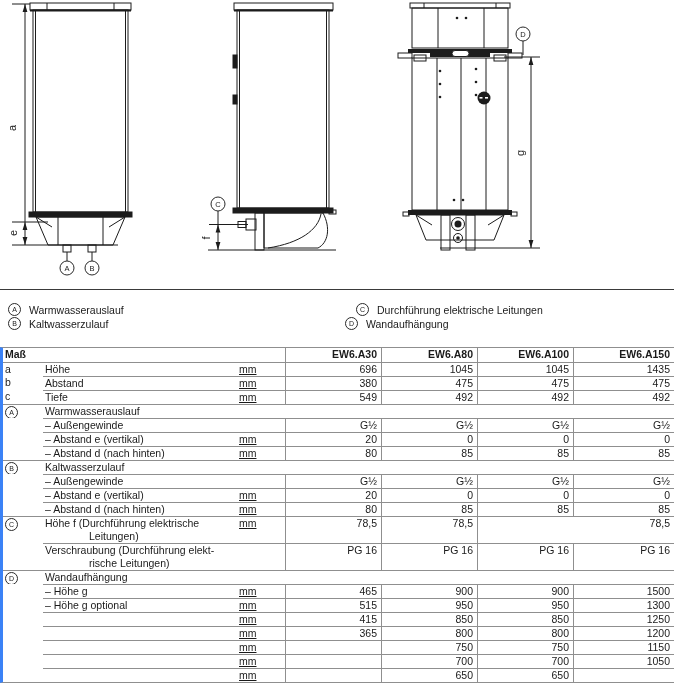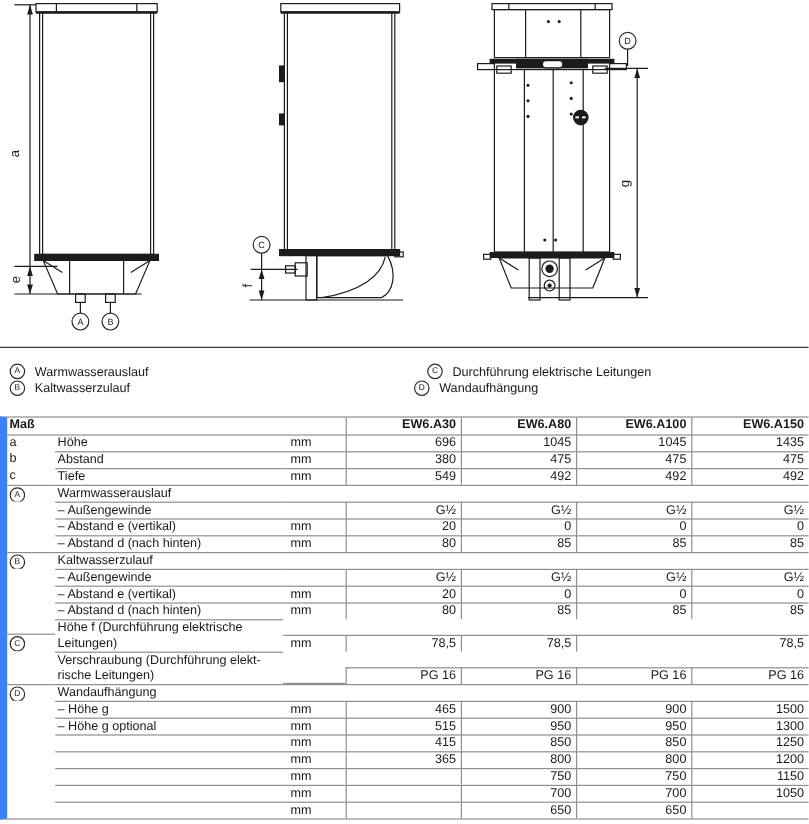--- a/index.html
+++ b/index.html
@@ -10,36 +10,36 @@
   .calloutletter{font-size:7.5px;}
 
   
   .legend-item{position:absolute;display:flex;align-items:center;font-size:10.5px;line-height:12px;}
   .badge{display:inline-flex;align-items:center;justify-content:center;flex:0 0 auto;
          width:11px;height:11px;border:1px solid #2a2a2a;border-radius:50%;
          font-size:7px;line-height:1;margin-right:8px;background:#fff;}
 
   
   .dimtable{position:absolute;top:347px;left:0;width:674px;box-sizing:border-box;
-            border-top:1px solid #8f8f8f;border-bottom:1px solid #8f8f8f;border-left:6px solid #3b82f6;}
+            border-top:1px solid #8f8f8f;border-bottom:1px solid #8f8f8f;border-left:3px solid #3b82f6;}
   .tr{display:flex;height:14px;box-sizing:border-box;}
-  .tr.two{height:27px;align-items:flex-end;}
+  .tr.two{height:27px;}
   .c{box-sizing:border-box;font-size:10.5px;line-height:13px;white-space:nowrap;overflow:hidden;}
   .ck{width:40px;padding-left:2px;}
   .ck .badge{margin-right:0;margin-top:1px;}
   .cl{width:190px;padding-left:2px;}
-  .cu{width:52px;padding-left:6px;}
+  .cu{width:52px;padding-left:6px;text-decoration:underline;}
   .cv{width:96px;text-align:right;padding-right:4px;border-left:1px solid #8f8f8f;}
   .cv.lastv{flex:1;}
   .cls{flex:1;padding-left:2px;}
   .chdr{width:282px;padding-left:2px;font-weight:bold;}
   .th .cv{font-weight:bold;}
   .tr.full > .c{border-top:1px solid #8f8f8f;}
   .tr.part > .c:not(.ck){border-top:1px solid #8f8f8f;}
-  .l2{display:block;}
+  .l2{display:block;margin-left:44px;}
 </style>
 </head>
 <body>
 
 <div class="page">
 
   
   <svg width="674" height="296" viewBox="0 0 674 296" stroke="#1c1c1c" stroke-width="1" fill="none">
 
     <g>

